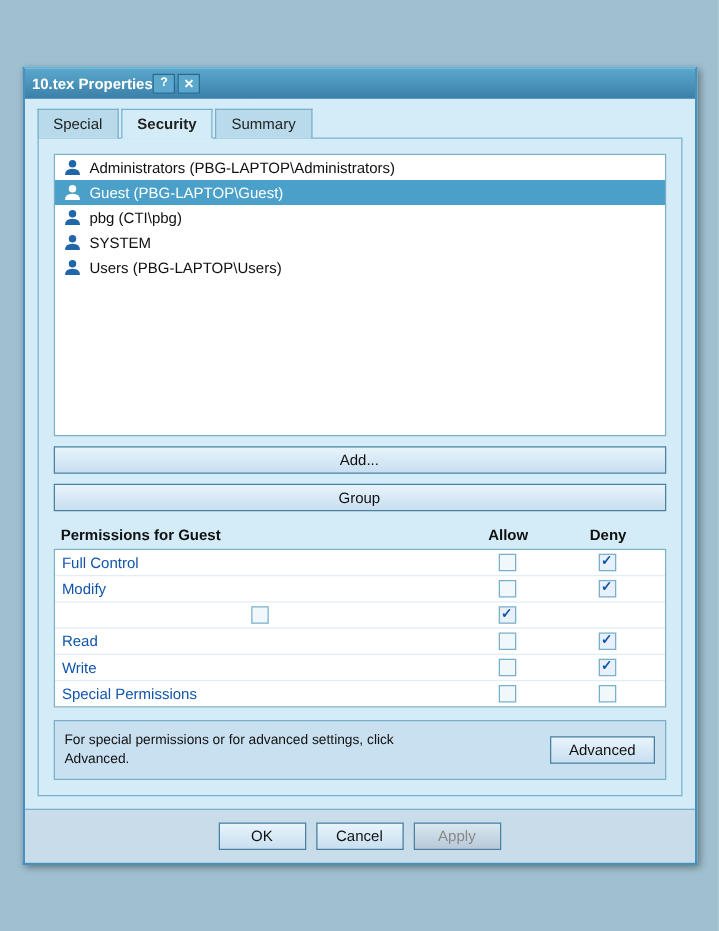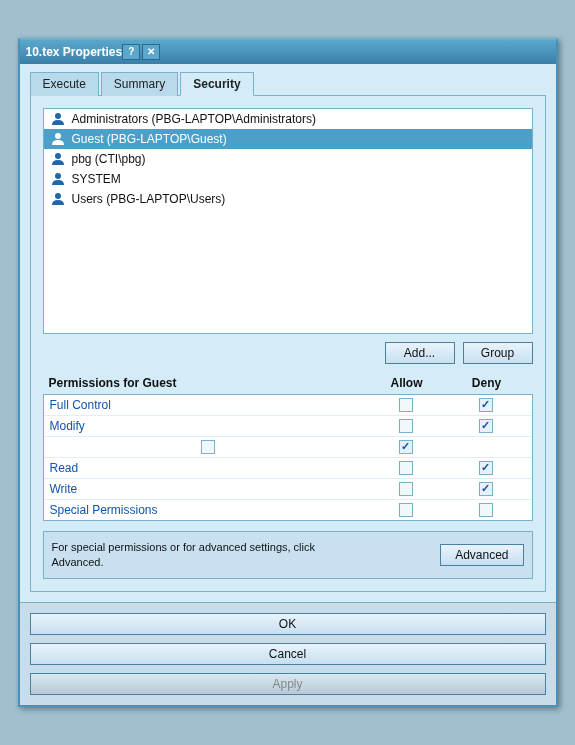--- a/index.html
+++ b/index.html
@@ -102,20 +102,21 @@
     .user-item.selected {
       background: #4aa0c8;
       color: white;
     }
     .btn-row {
       display: flex;
       justify-content: flex-end;
       gap: 8px;
       margin-top: 8px;
       margin-bottom: 10px;
+      flex-direction: column;
     }
     .btn {
       padding: 3px 14px;
       border: 1px solid #4a80a0;
       background: linear-gradient(to bottom, #e8f4fc, #c8dff0);
       font-size: 12px;
       cursor: pointer;
       min-width: 70px;
       color: #111;
     }
@@ -183,21 +184,20 @@
       max-width: 280px;
       line-height: 1.4;
     }
     .bottom-buttons {
       display: flex;
       justify-content: center;
       gap: 8px;
       padding: 10px;
       background: #c8dcea;
       border-top: 1px solid #7ab0cc;
-      flex-direction: column;
     }
     .btn-ok, .btn-cancel {
       min-width: 70px;
     }
     .btn-apply {
       min-width: 70px;
       background: linear-gradient(to bottom, #d8e8f0, #b8c8d8);
       color: #888;
     }
   </style>
@@ -210,23 +210,23 @@
     <span class="titlebar-title">10.tex Properties</span>
     <div class="titlebar-buttons">
       <div class="titlebar-btn">?</div>
       <div class="titlebar-btn">✕</div>
     </div>
   </div>
 
   <div class="content-area">
 
     <div class="tabs">
-      <div class="tab">Execute</div>
+      <div class="tab">Special</div>
+      <div class="tab active">Security</div>
       <div class="tab">Summary</div>
-      <div class="tab active">Security</div>
     </div>
 
     <div class="tab-panel">
 
       <div class="user-list-container">
 
       <div class="user-item">
             <svg width="16" height="16" viewBox="0 0 16 16">
       <circle cx="8" cy="5" r="3" fill="#2266aa"></circle>
       <path d="M2 14 Q2 9 8 9 Q14 9 14 14" fill="#2266aa"></path>

